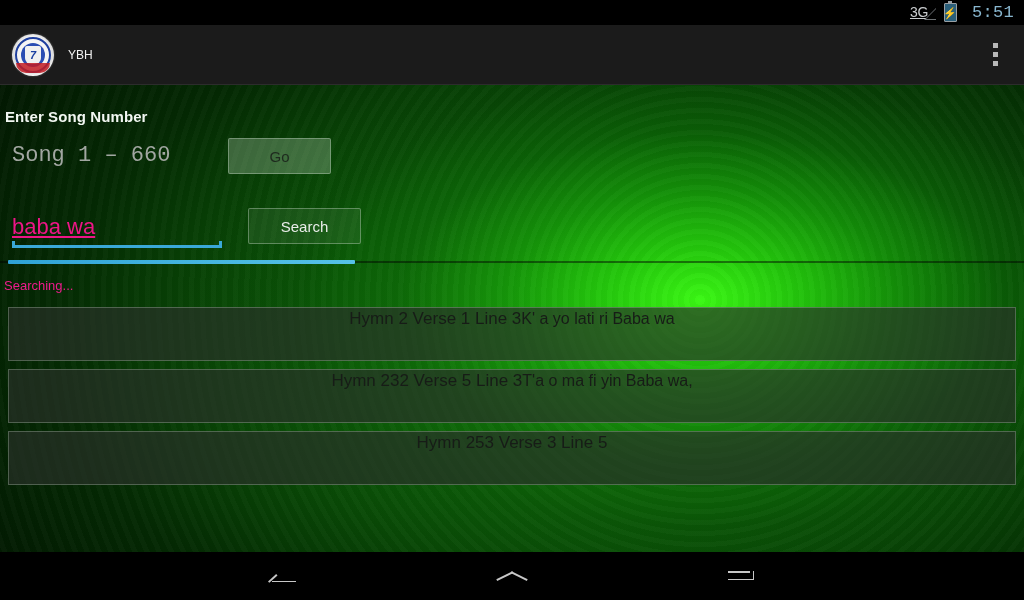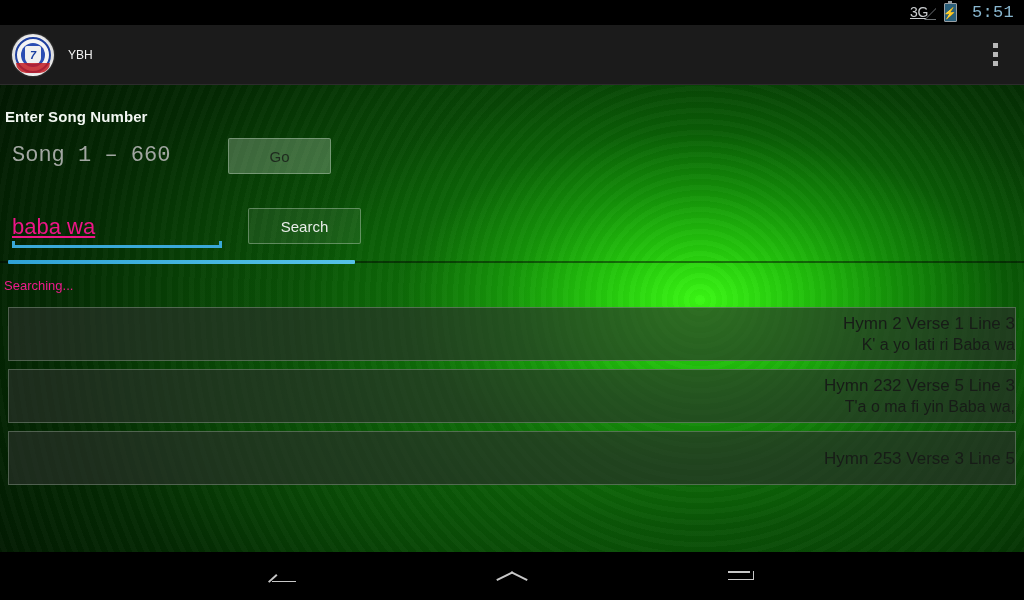--- a/index.html
+++ b/index.html
@@ -336,22 +336,22 @@
     overflow: hidden;
   }
   .result-row {
     position: relative;
     margin: 0 8px 8px 8px;
     height: 54px;
     background: rgba(42,48,42,0.68);
     border: 1px solid rgba(200,215,200,0.30);
     box-sizing: border-box;
     display: flex;
-    flex-direction: column;
-    align-items: flex-end;
+    flex-direction: row;
+    align-items: flex-start;
     justify-content: center;
     cursor: pointer;
   }
   .result-title {
     color: #171c17;
     font-size: 17px;
     line-height: 21px;
   }
   .result-line {
     color: #171c17;

